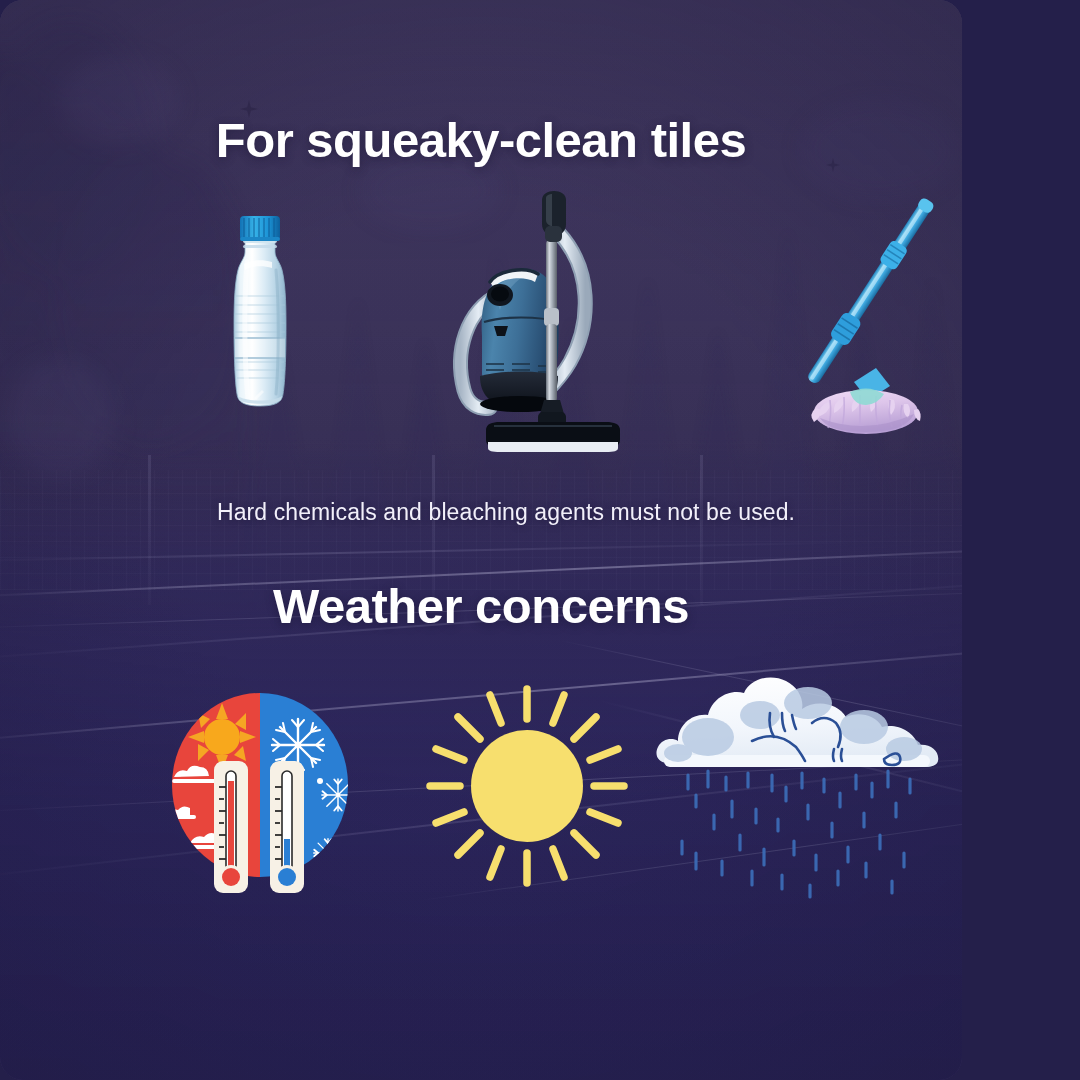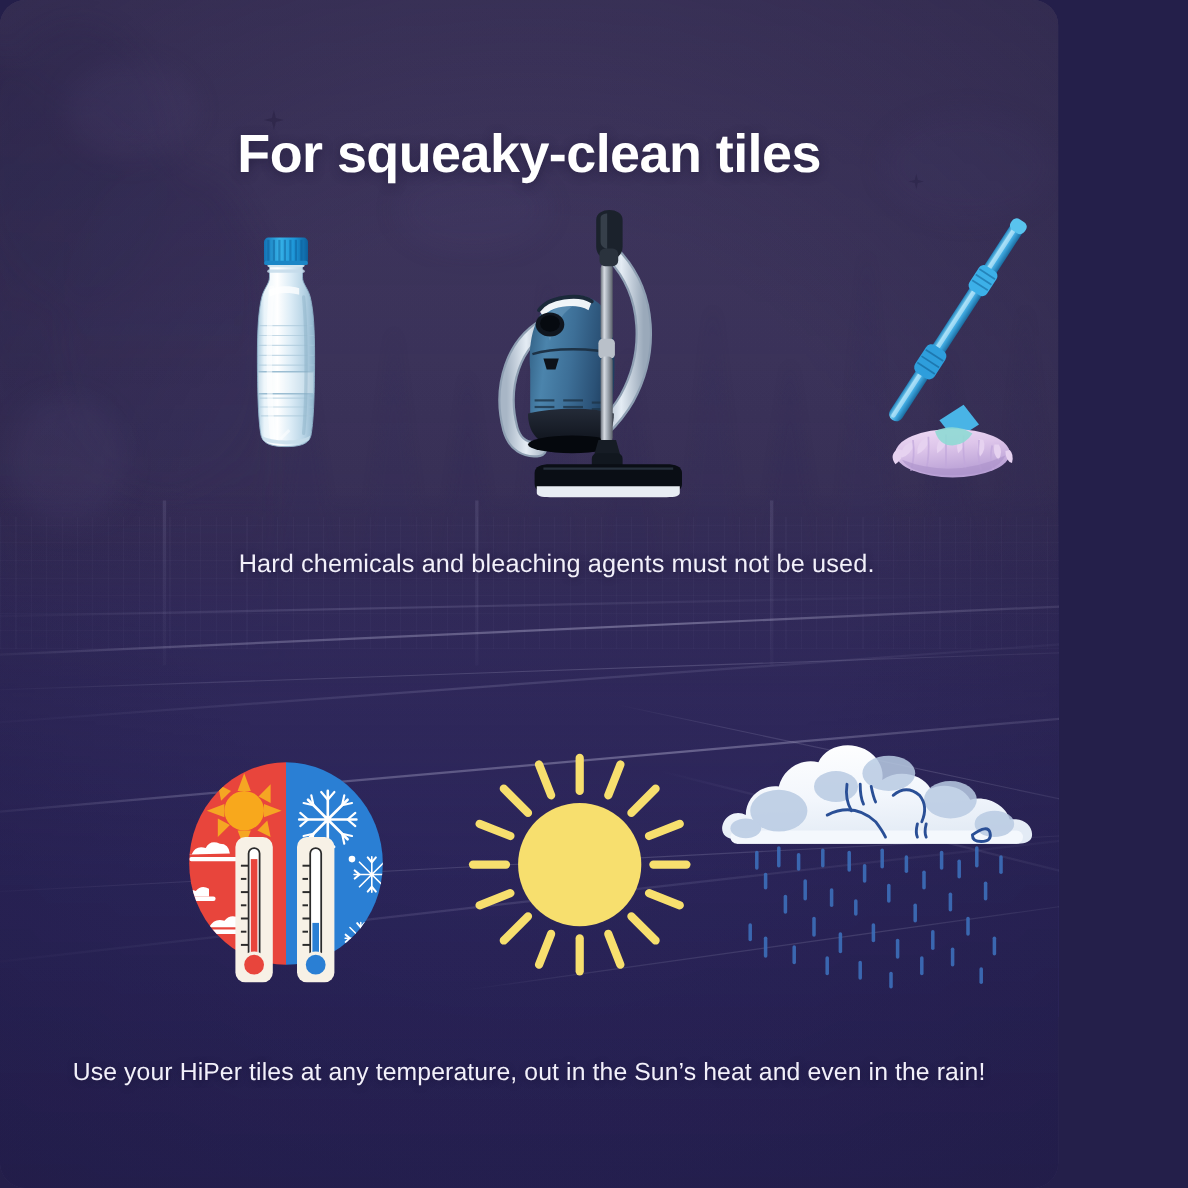--- a/index.html
+++ b/index.html
@@ -429,20 +429,21 @@
 
           <path d="M40,222 q46,18 94,-4 q-8,18 -48,18 q-38,0 -46,-14 Z" fill="#a98fc9" opacity="0.55"></path>
         </g>
       </svg>
     </div>
 
   </div>
 
   <div class="caption" id="caption-1">Hard chemicals and bleaching agents must not be used.</div>
 
+  <div class="heading" id="heading-2">Weather concerns</div>
 
   <div class="icon-row" id="row-weather">
 
     <div class="icon-slot" style="left:160px; top:10px;">
       <svg width="200" height="220" viewBox="0 0 200 220">
         <defs>
           <clipPath id="ballClip">
               <ellipse cx="100" cy="100" rx="88" ry="92"></ellipse>
             </clipPath>
         </defs>
@@ -652,15 +653,14 @@
             <path d="M182,74 q-2,8 0,12"></path>
             <path d="M190,74 q-2,8 0,12"></path>
             <path d="M232,84 q14,-10 16,-2 q2,8 -8,8 q-8,0 -8,-6"></path>
           </g>
         </g>
       </svg>
     </div>
 
   </div>
 
-  <div class="caption" id="caption-2">Use your HiPer tiles at any temperature, out in the Sun’s heat and even in the rain!</div>
 
 </div>
 
 </body></html>

